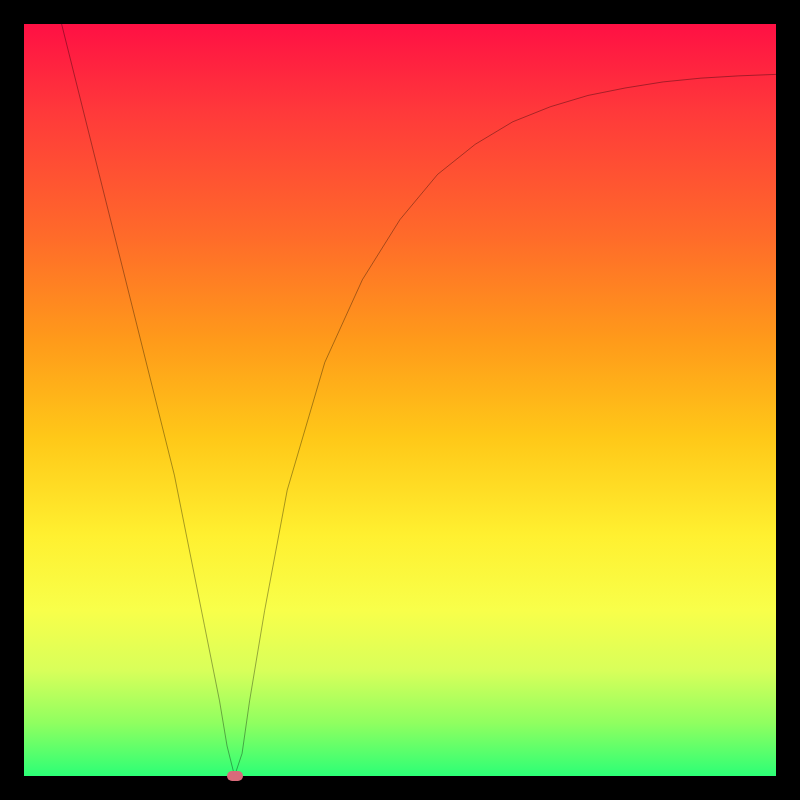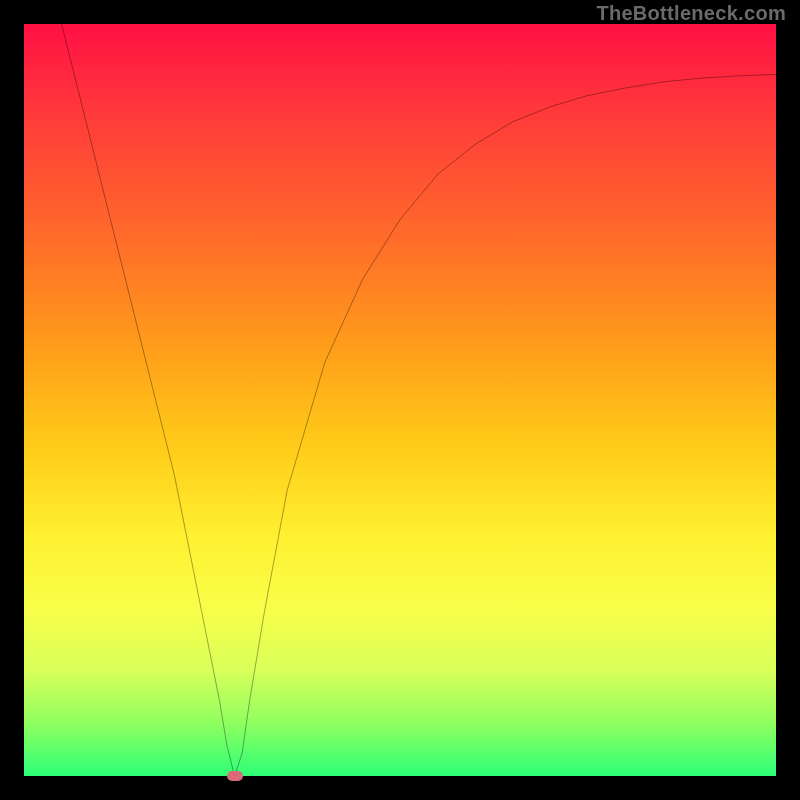--- a/index.html
+++ b/index.html
@@ -72,15 +72,14 @@
   <div class="plot">
 
     <svg class="curve" viewBox="0 0 100 100" preserveAspectRatio="none">
       <path id="curve-path" fill="none" stroke="#000" stroke-width="0.35" vector-effect="non-scaling-stroke" stroke-linejoin="round" stroke-linecap="round" d="M0.000 -19.000 L5.000 0.000 L10.000 20.000 L15.000 40.000 L20.000 60.000 L24.000 80.000 L26.000 90.000 L27.000 96.000 L28.000 100.000 L29.000 97.000 L30.000 90.000 L32.000 78.000 L35.000 62.000 L40.000 45.000 L45.000 34.000 L50.000 26.000 L55.000 20.000 L60.000 16.000 L65.000 13.000 L70.000 11.000 L75.000 9.500 L80.000 8.500 L85.000 7.700 L90.000 7.200 L95.000 6.900 L100.000 6.700"></path>
     </svg>
 
     <div class="marker" id="opt-marker" style="left: 210.56px; top: 752px;"></div>
 
   </div>
 
-  <div class="attr">TheBottleneck.com</div>
 
 </div>
 
 </body></html>

